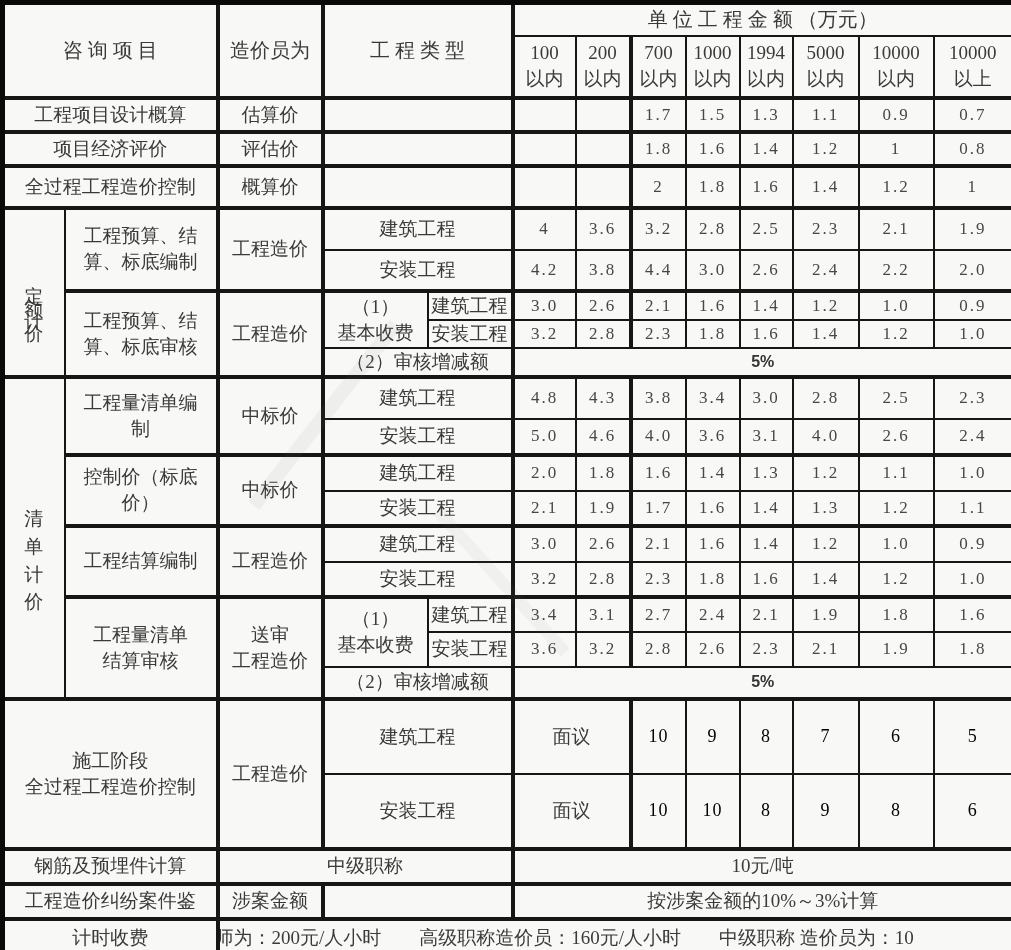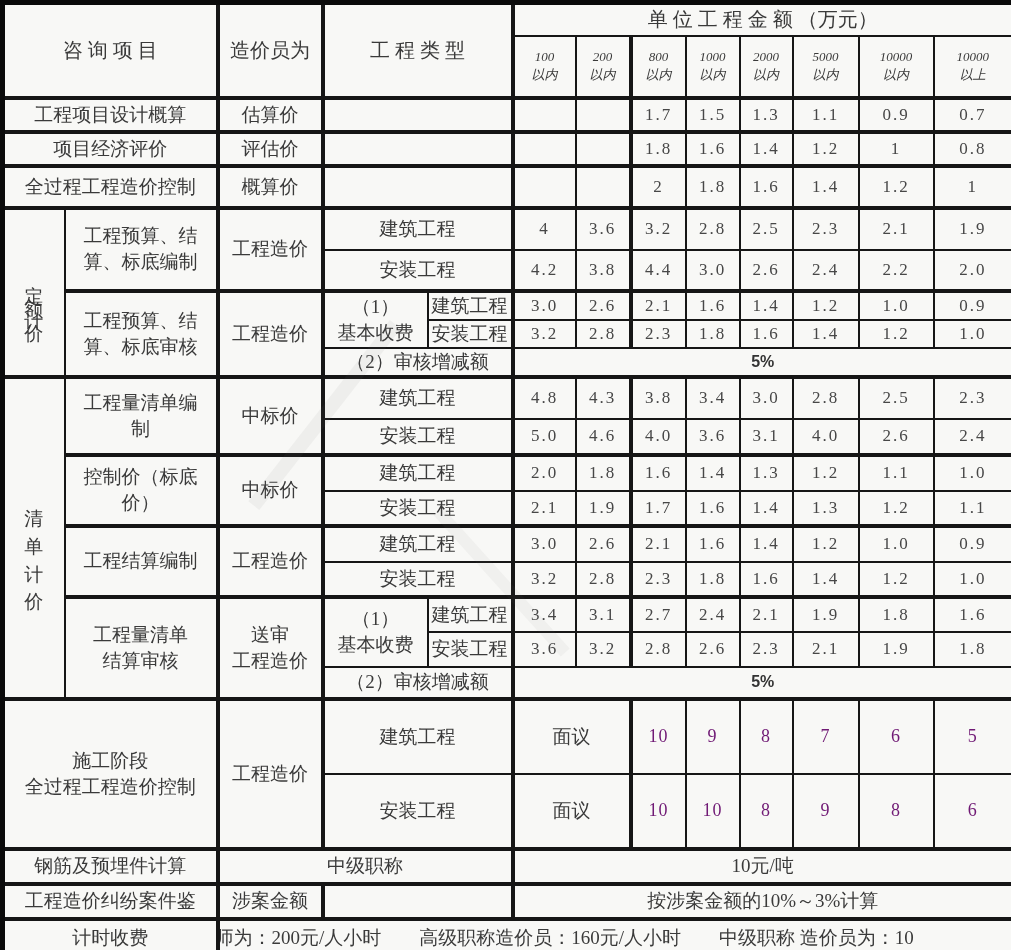--- a/index.html
+++ b/index.html
@@ -6,25 +6,25 @@
   .page{position:relative;width:1011px;height:950px;overflow:hidden;background:#f3f3f1;}
   table{border-collapse:collapse;table-layout:fixed;width:1011px;height:950px;
         font-family:"Liberation Serif","DejaVu Serif",serif;}
   td,th{border:2px solid #161616;background:#f8f8f6;color:#3a3a3a;
         text-align:center;vertical-align:middle;padding:0 2px;
         font-size:19px;font-weight:normal;overflow:hidden;}
   table{border:5px solid #0a0a0a;}
   .br{border-right-width:4px;}
   .bb{border-bottom-width:4px;}
   .v{font-size:17px;letter-spacing:2px;color:#474747;}
-  .vbig{font-size:18px;letter-spacing:1px;color:#701a75;}
+  .vbig{font-size:18px;letter-spacing:1px;color:#000000;}
   .pct{font-family:"Liberation Sans","DejaVu Sans",sans-serif;font-size:16px;font-weight:bold;color:#333;}
   .preline{white-space:pre-line;line-height:1.35;font-family:Liberation Serif, serif;}
   .hdr{font-size:20px;}
-  .amount-th span{display:block;line-height:1.35;font-size:13px;font-style:italic;}
+  .amount-th span{display:block;line-height:1.35;font-size:19px;}
   .group{vertical-align:middle;}
   .vlabel{writing-mode:vertical-lr;text-orientation:upright;display:inline-block;line-height:1;}
   .vl-dinge{letter-spacing:13px;margin-bottom:-13px;}
   .vl-qingdan{letter-spacing:28px;margin-bottom:-28px;}
   .jishi-text{text-align:left;white-space:nowrap;text-indent:-9px;padding-left:4px;}
   .wm{position:absolute;pointer-events:none;z-index:2;}
   .wm1{left:290px;top:380px;width:260px;height:230px;
        border-left:14px solid rgba(120,120,118,0.07);transform:rotate(38deg);}
   .wm2{left:470px;top:420px;width:200px;height:190px;
        border-left:12px solid rgba(120,120,118,0.06);transform:rotate(-42deg);}
@@ -63,29 +63,29 @@
     <tr style="height:62px">
       <th class="amount-th bb">
             <span>100</span>
             <span>以内</span>
           </th>
       <th class="amount-th bb br">
             <span>200</span>
             <span>以内</span>
           </th>
       <th class="amount-th bb">
-            <span>800</span>
+            <span>700</span>
             <span>以内</span>
           </th>
       <th class="amount-th bb">
             <span>1000</span>
             <span>以内</span>
           </th>
       <th class="amount-th bb">
-            <span>2000</span>
+            <span>1994</span>
             <span>以内</span>
           </th>
       <th class="amount-th bb">
             <span>5000</span>
             <span>以内</span>
           </th>
       <th class="amount-th bb">
             <span>10000</span>
             <span>以内</span>
           </th>

